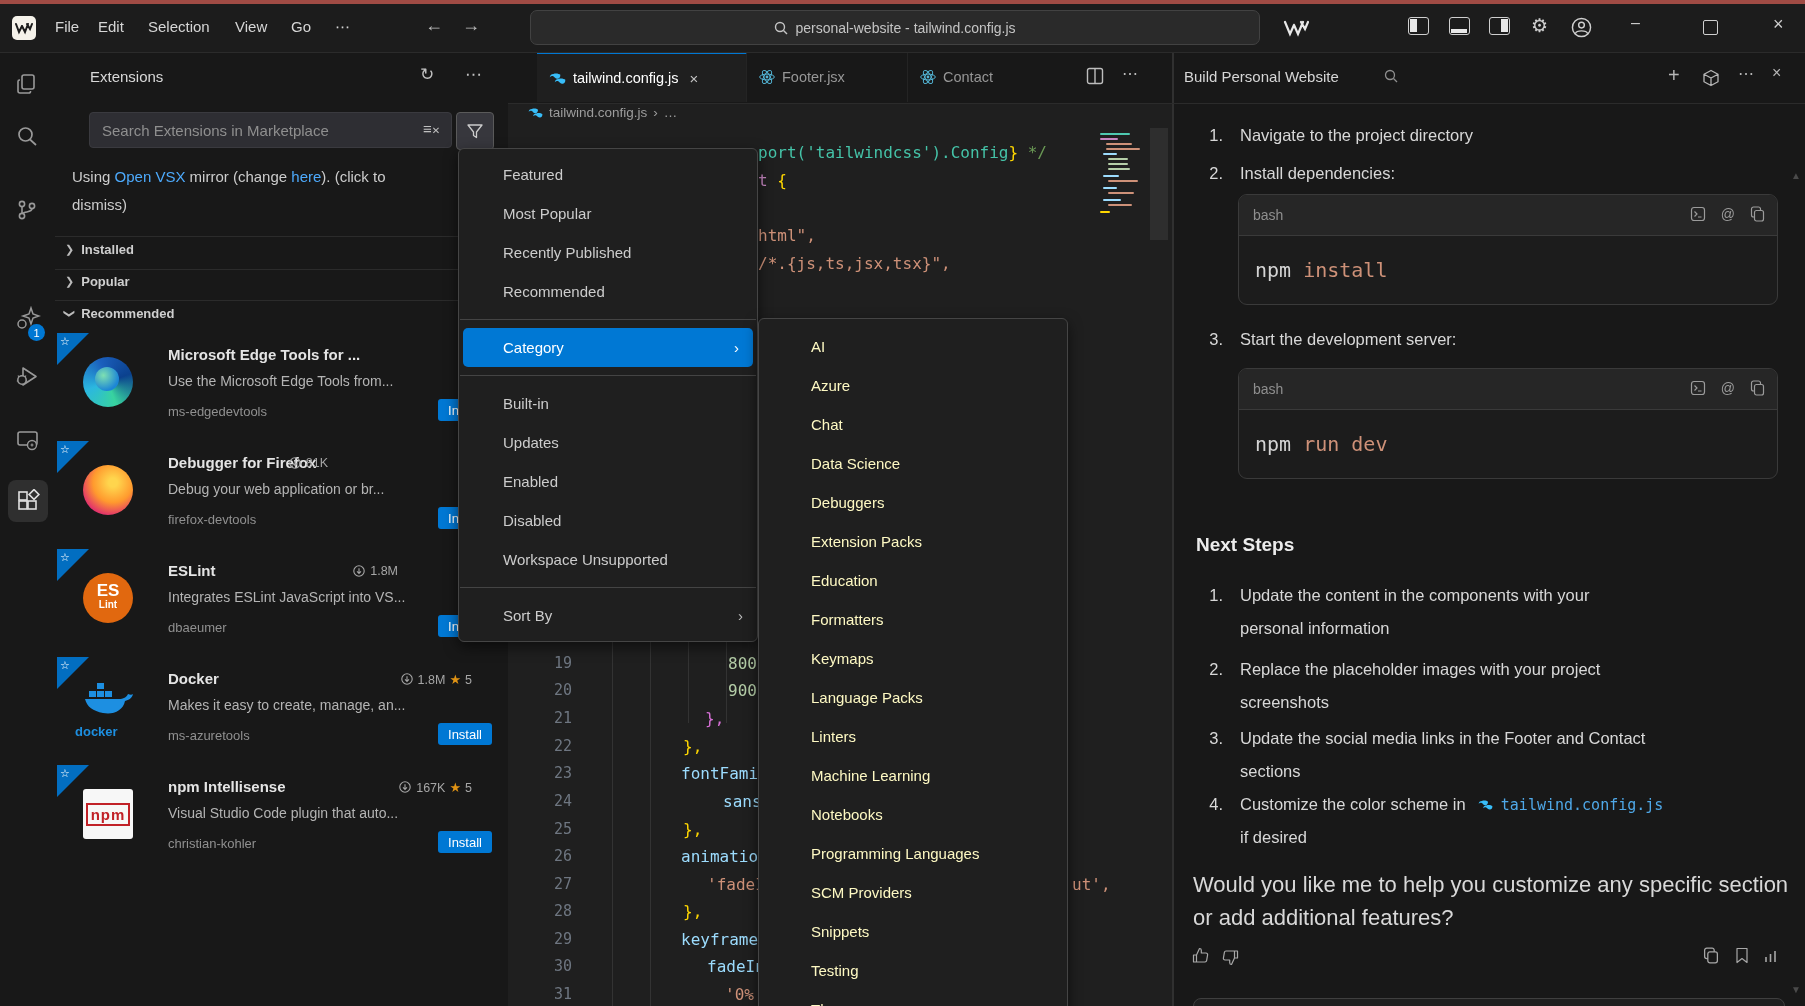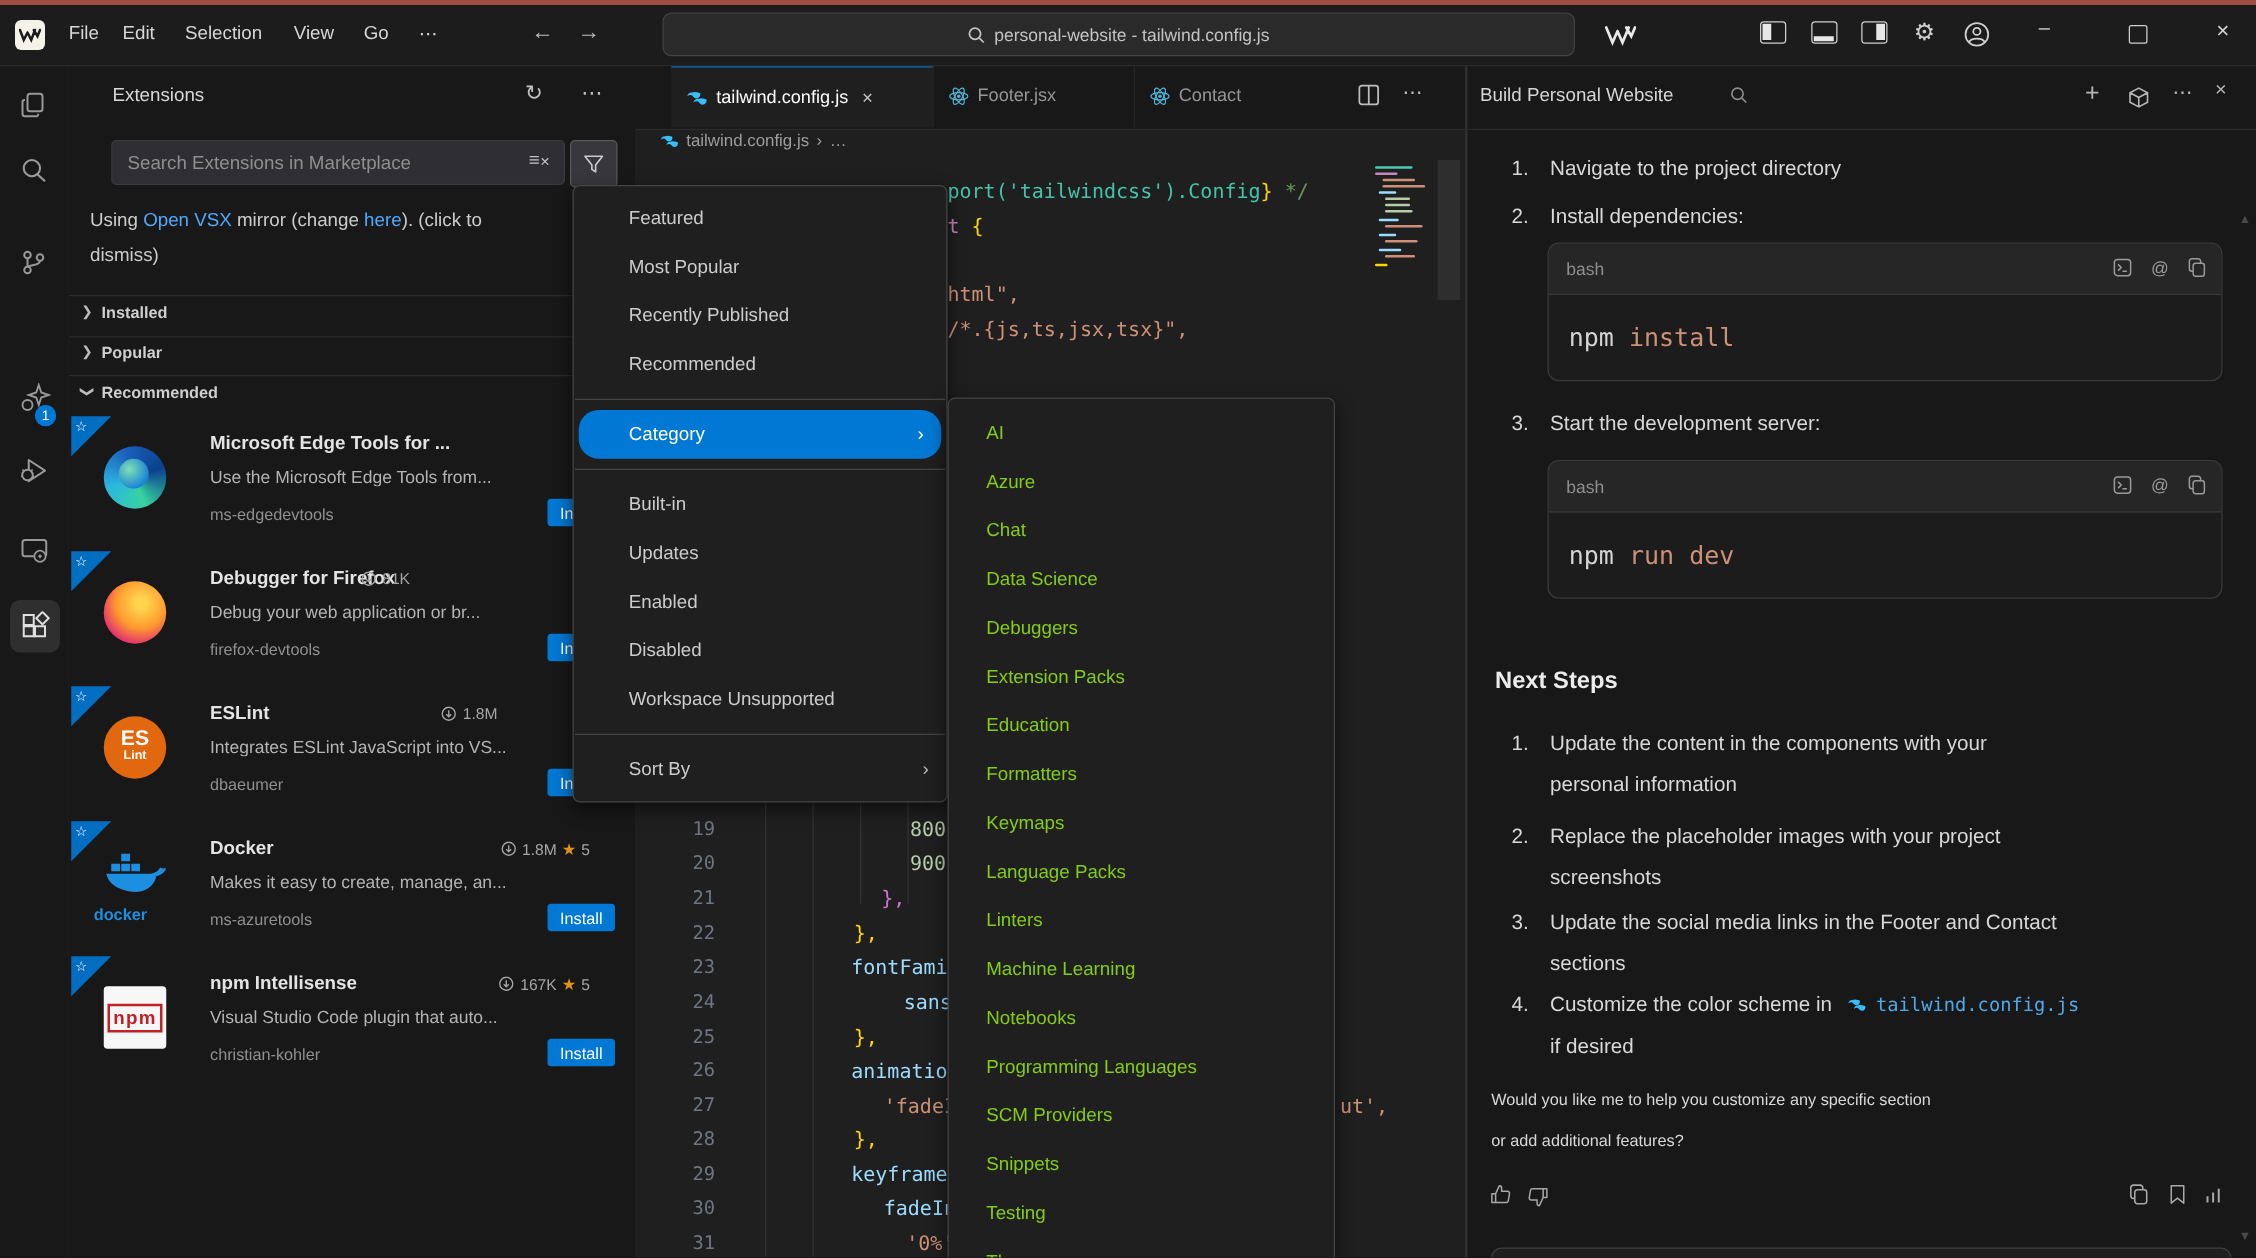--- a/index.html
+++ b/index.html
@@ -81,39 +81,39 @@
   .c-mag{color:#d670d6;} .c-blu{color:#9cdcfe;} .c-org{color:#ce9178;} .c-num{color:#b5cea8;}
   .iguide{position:absolute;width:1px;background:#333;}
   #minimap{left:1100px;top:133px;width:48px;height:85px;}
   .mm{position:absolute;height:2px;border-radius:1px;}
   #mmslider{left:1150px;top:128px;width:18px;height:112px;background:rgba(255,255,255,0.07);}
   
   #menu1{left:458px;top:148px;width:300px;background:#1f1f1f;border:1px solid #454545;border-radius:6px;
          box-shadow:0 5px 14px rgba(0,0,0,.55);z-index:90;padding:6px 0;box-sizing:border-box;}
   .m-item{height:39px;display:flex;align-items:center;padding-left:44px;font-size:15px;color:#cccccc;position:relative;}
   .m-sep{height:1px;background:#444;margin:8px 1px;}
-  .m-item.sel{background:#0078d4;color:#fff;margin:0 4px;padding-left:40px;border-radius:16px;}
+  .m-item.sel{background:#0078d4;color:#fff;margin:0 4px;padding-left:40px;border-radius:5px;}
   .m-chev{position:absolute;right:14px;font-size:15px;}
   #submenu{left:758px;top:318px;width:310px;height:740px;background:#1f1f1f;border:1px solid #454545;border-radius:6px;
            box-shadow:0 5px 14px rgba(0,0,0,.55);z-index:91;padding:8px 0;box-sizing:border-box;}
-  .sm-item{height:39px;display:flex;align-items:center;padding-left:30px;font-size:15px;color:#84cc16;}
+  .sm-item{height:39px;display:flex;align-items:center;padding-left:52px;font-size:15px;color:#fef9c3;}
   
   #chat{left:1172px;top:52px;width:633px;height:954px;background:#181818;border-left:2px solid #303030;}
   #chat-hd{left:1172px;top:52px;width:633px;height:51px;border-bottom:1px solid #2b2b2b;}
   #chat-title{position:absolute;left:12px;top:16px;font-size:15px;color:#d6d6d6;}
   .ch-ic{position:absolute;top:17px;color:#b6b6b6;}
   .stepnum{position:absolute;font-size:16.5px;color:#d8d8d8;width:30px;text-align:right;}
   .steptxt{position:absolute;left:1240px;font-size:16.5px;color:#d8d8d8;}
   .cblock{position:absolute;left:1238px;width:538px;border:1px solid #3a3a3a;border-radius:9px;background:#1c1c1c;overflow:hidden;}
   .cb-hd{height:40px;background:#262626;border-bottom:1px solid #3a3a3a;display:flex;align-items:center;padding:0 14px;
          font-size:14px;color:#8f8f8f;position:relative;}
   .cb-ics{position:absolute;right:12px;top:11px;display:flex;gap:15px;color:#9b9b9b;align-items:center;font-size:14px;}
   .cb-body{padding:22px 16px;font-family:"DejaVu Sans Mono",monospace;font-size:20px;color:#d4d4d4;}
   #nexthdr{position:absolute;left:1196px;font-size:19px;font-weight:bold;color:#ececec;}
-  .qline{position:absolute;left:1193px;font-size:13px;color:#d8d8d8;}
+  .qline{position:absolute;left:1193px;font-size:22px;color:#d8d8d8;}
   .twcode{font-family:"DejaVu Sans Mono",monospace;font-size:15px;color:#4fa8e8;}
   .fb-ic{position:absolute;color:#a8a8a8;}
   #chat-input{left:1193px;top:998px;width:590px;height:14px;background:#1f1f1f;border:1px solid #3f3f3f;border-radius:8px;}
   .scrollhint{position:absolute;left:1791px;color:#4a4a4a;font-size:10px;}
 </style>
 </head>
 <body>
 
 <div class="abs" id="redstrip"></div>
 <div class="abs" id="titlebar">

